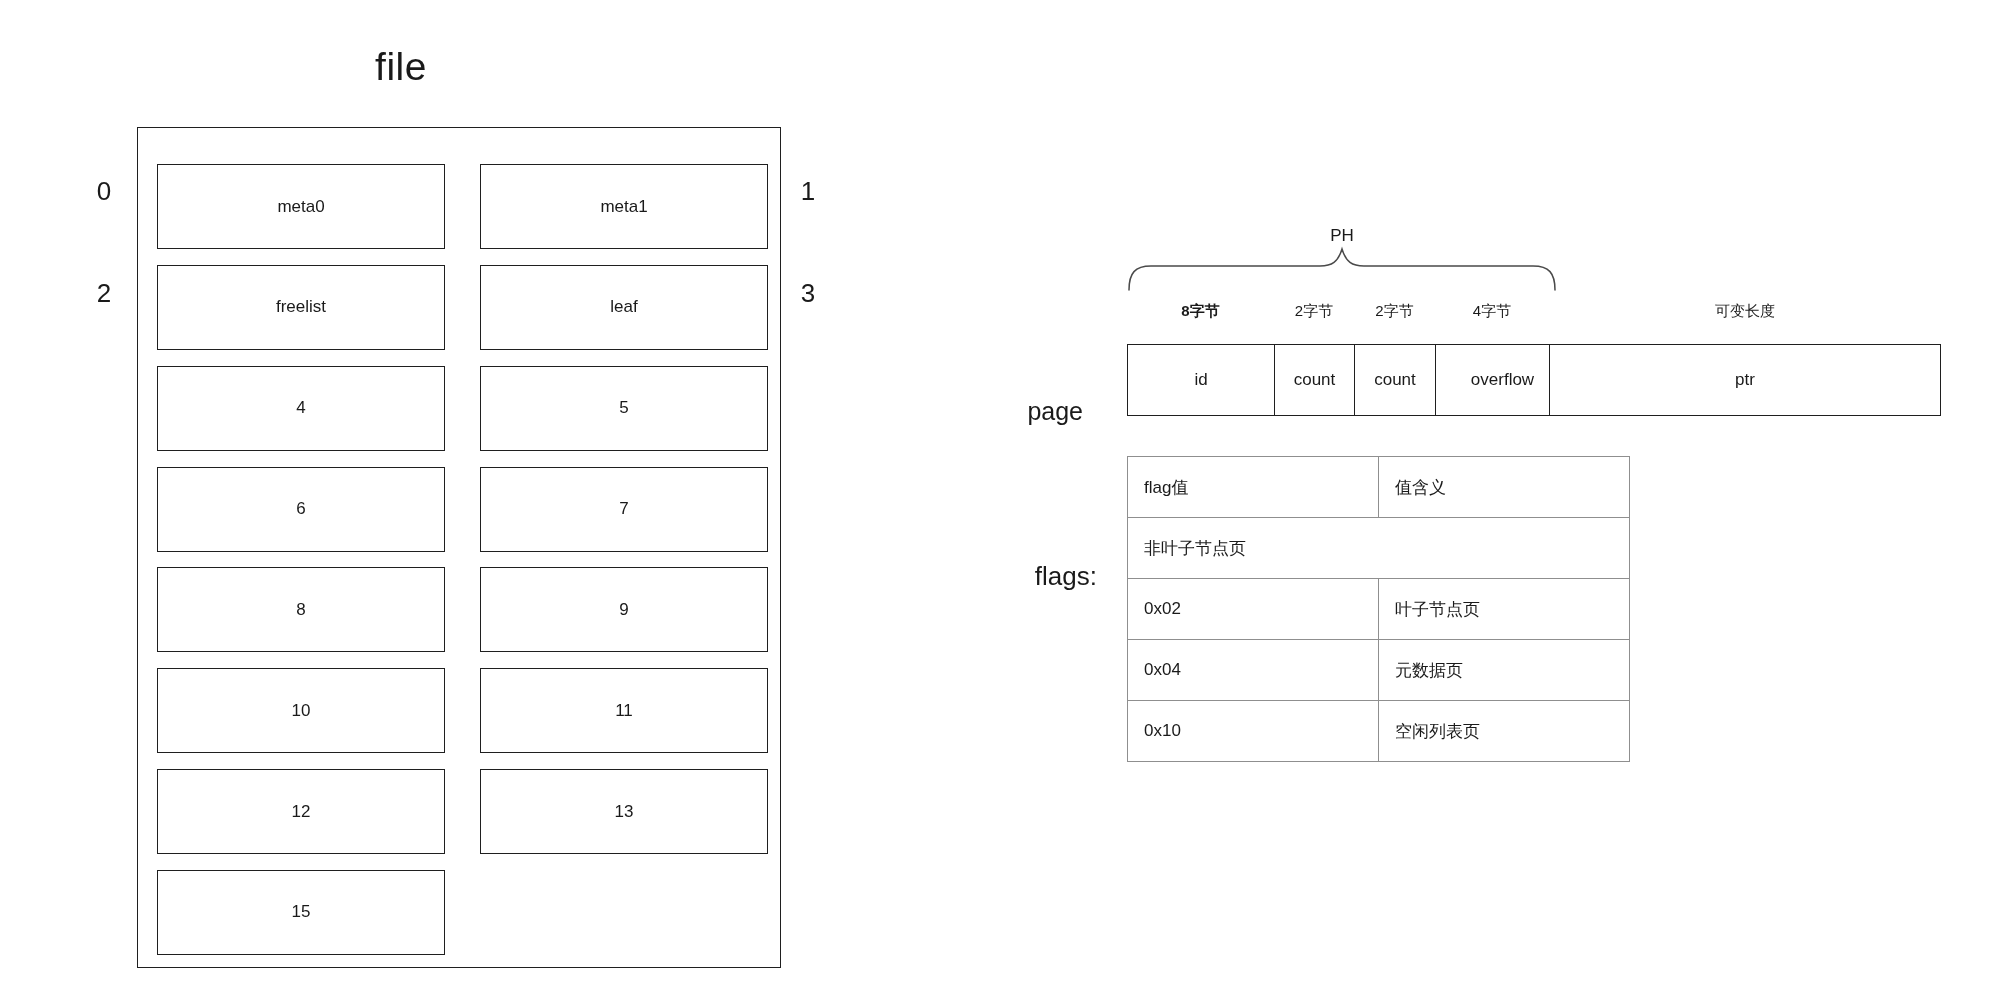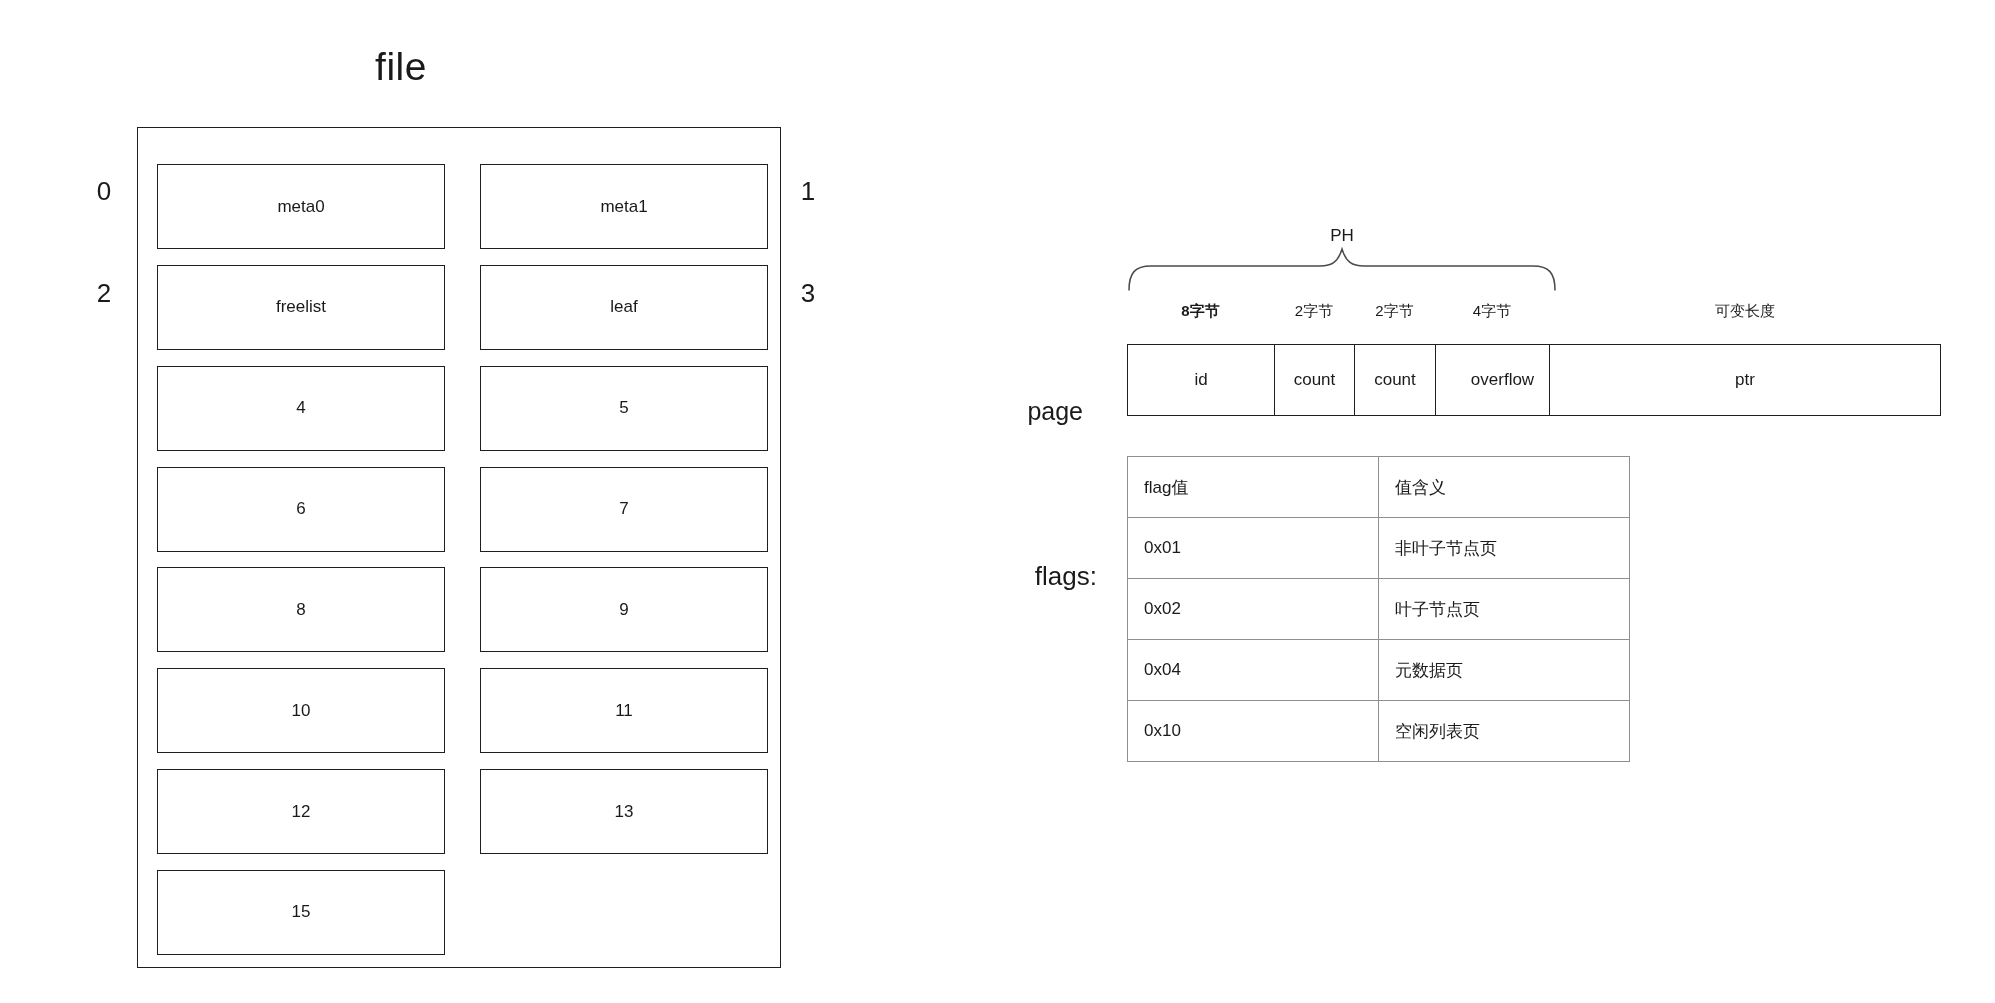--- a/index.html
+++ b/index.html
@@ -177,21 +177,20 @@
     <div class="page-cell c4">ptr</div>
   </div>
 
 <div class="abs flags-label">flags:</div>
 <div class="abs flags-table" id="flagsTable">
     <div class="ft-row first">
       <div class="ft-cell ft-c0">flag值</div>
       <div class="ft-cell ft-c1">值含义</div>
     </div>
     <div class="ft-row">
-      <div class="ft-cell ft-c0">0x01</div>
       <div class="ft-cell ft-c1">非叶子节点页</div>
     </div>
     <div class="ft-row">
       <div class="ft-cell ft-c0">0x02</div>
       <div class="ft-cell ft-c1">叶子节点页</div>
     </div>
     <div class="ft-row">
       <div class="ft-cell ft-c0">0x04</div>
       <div class="ft-cell ft-c1">元数据页</div>
     </div>

